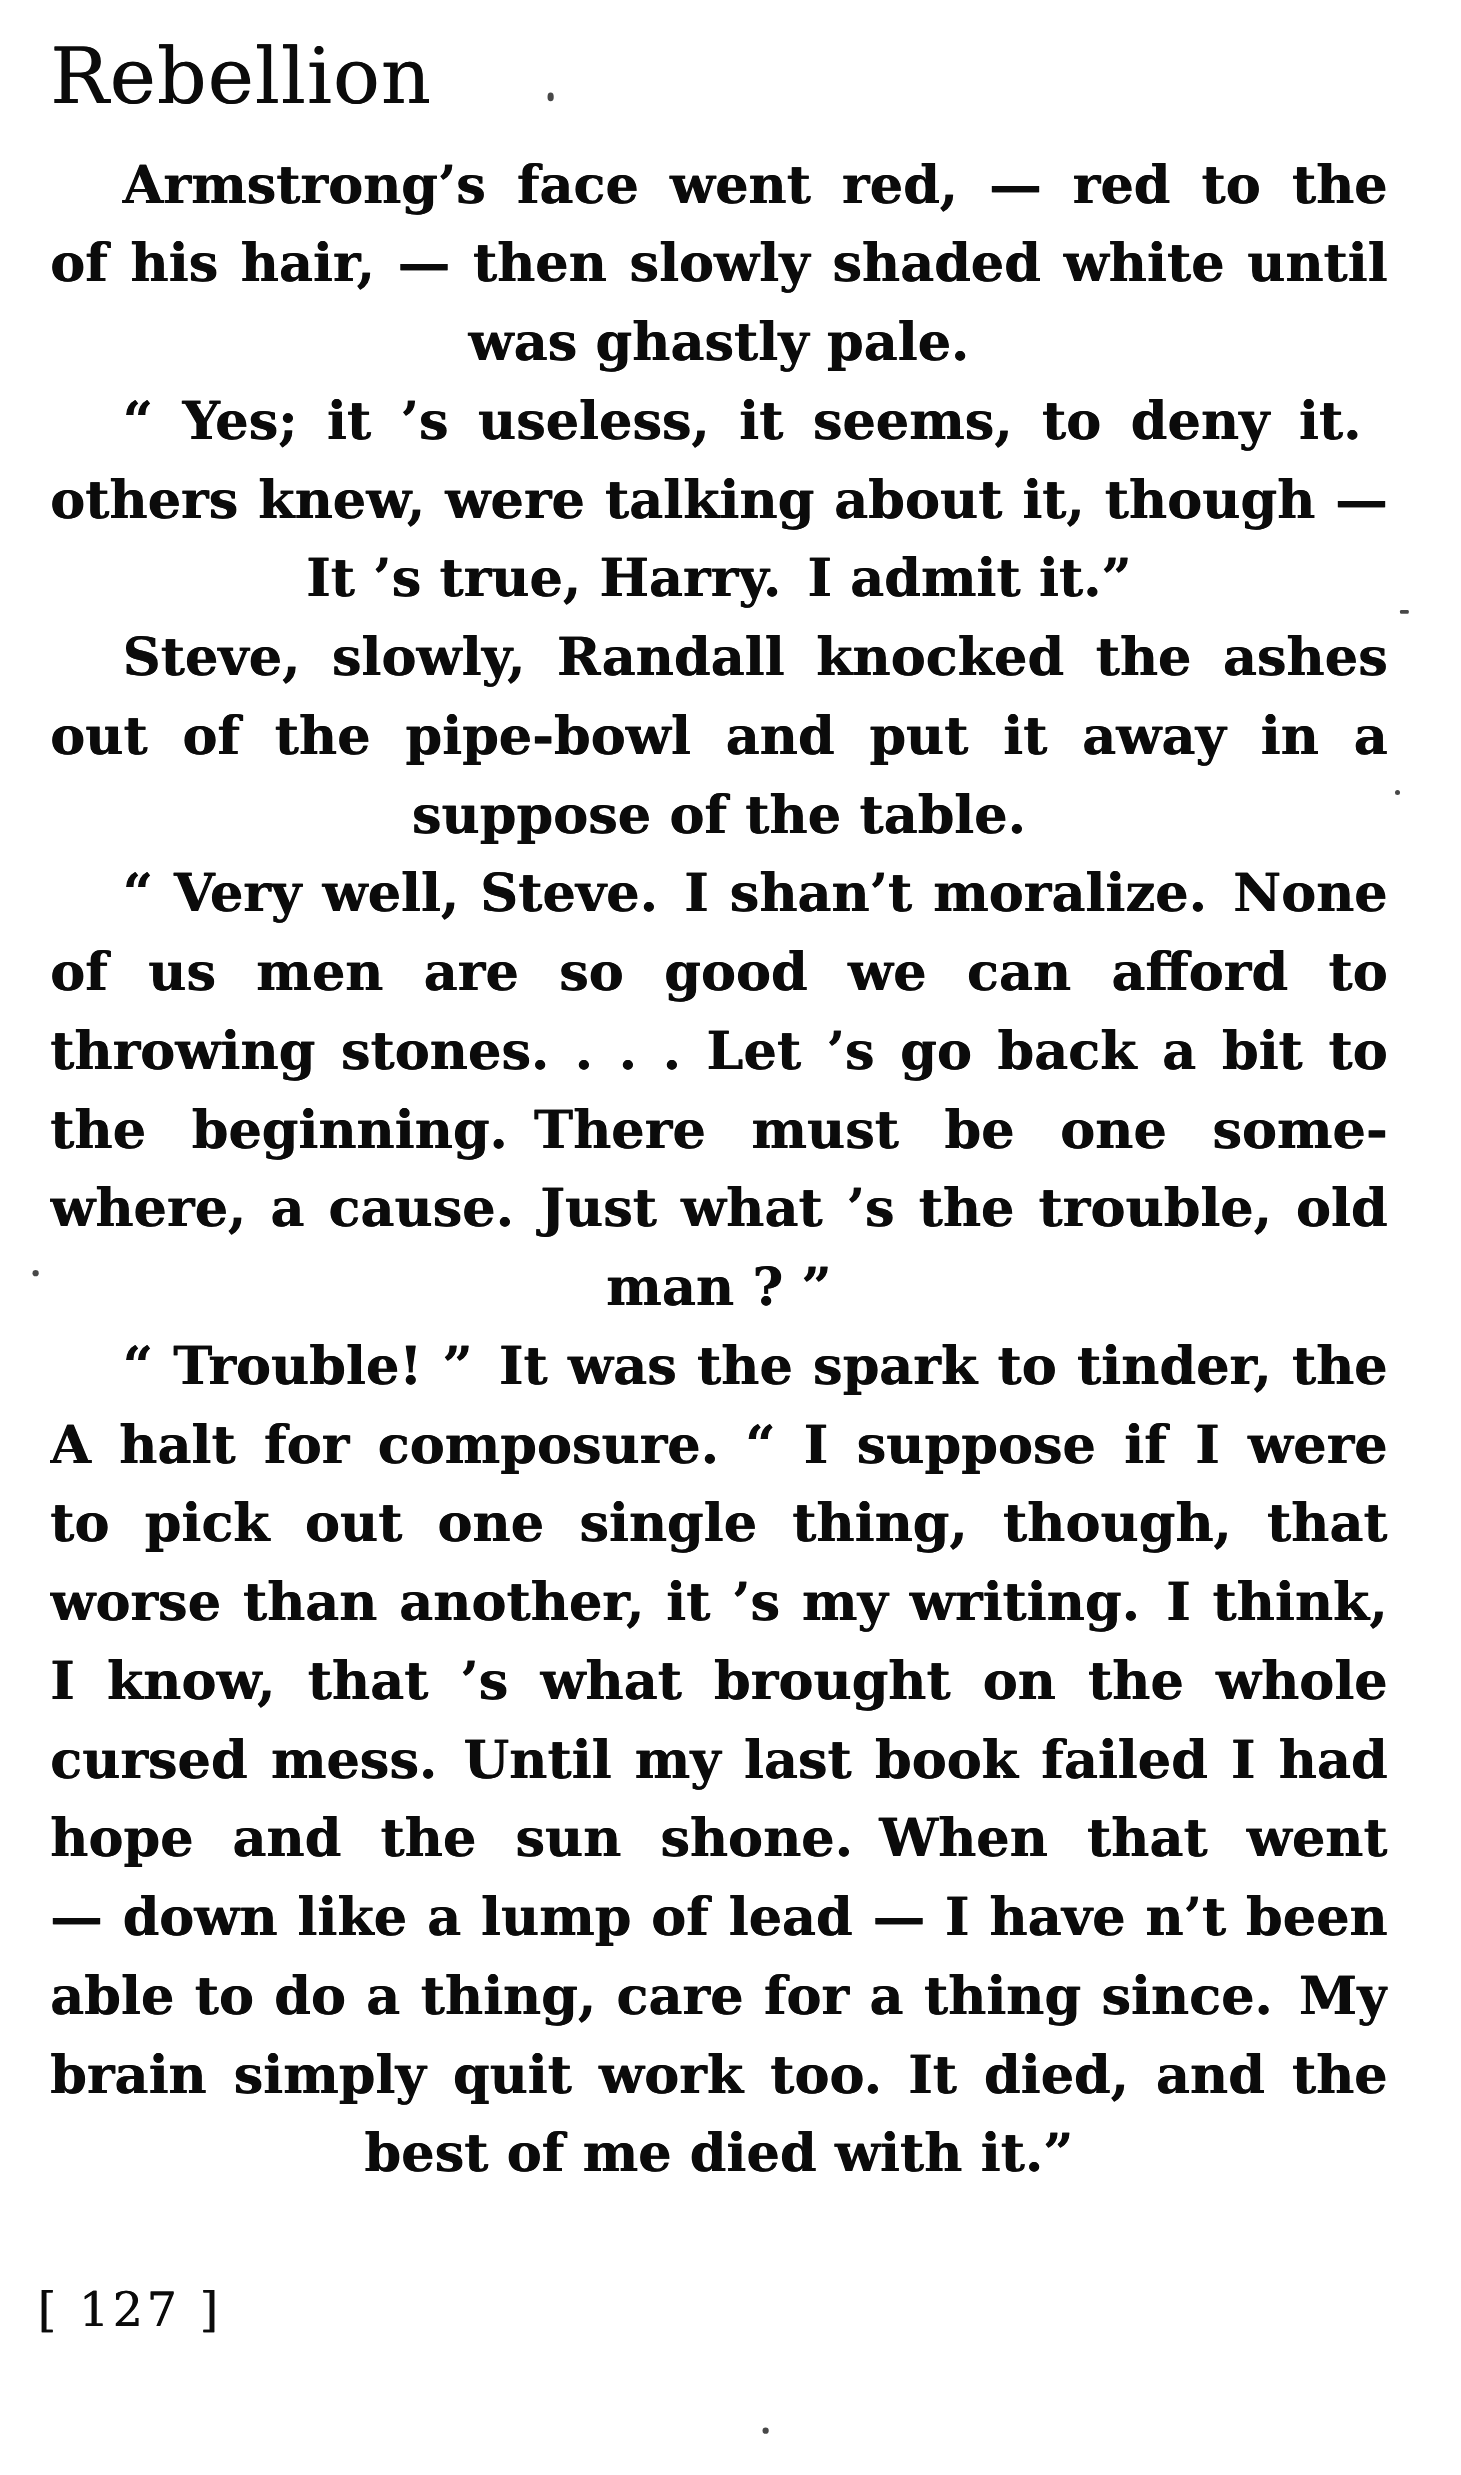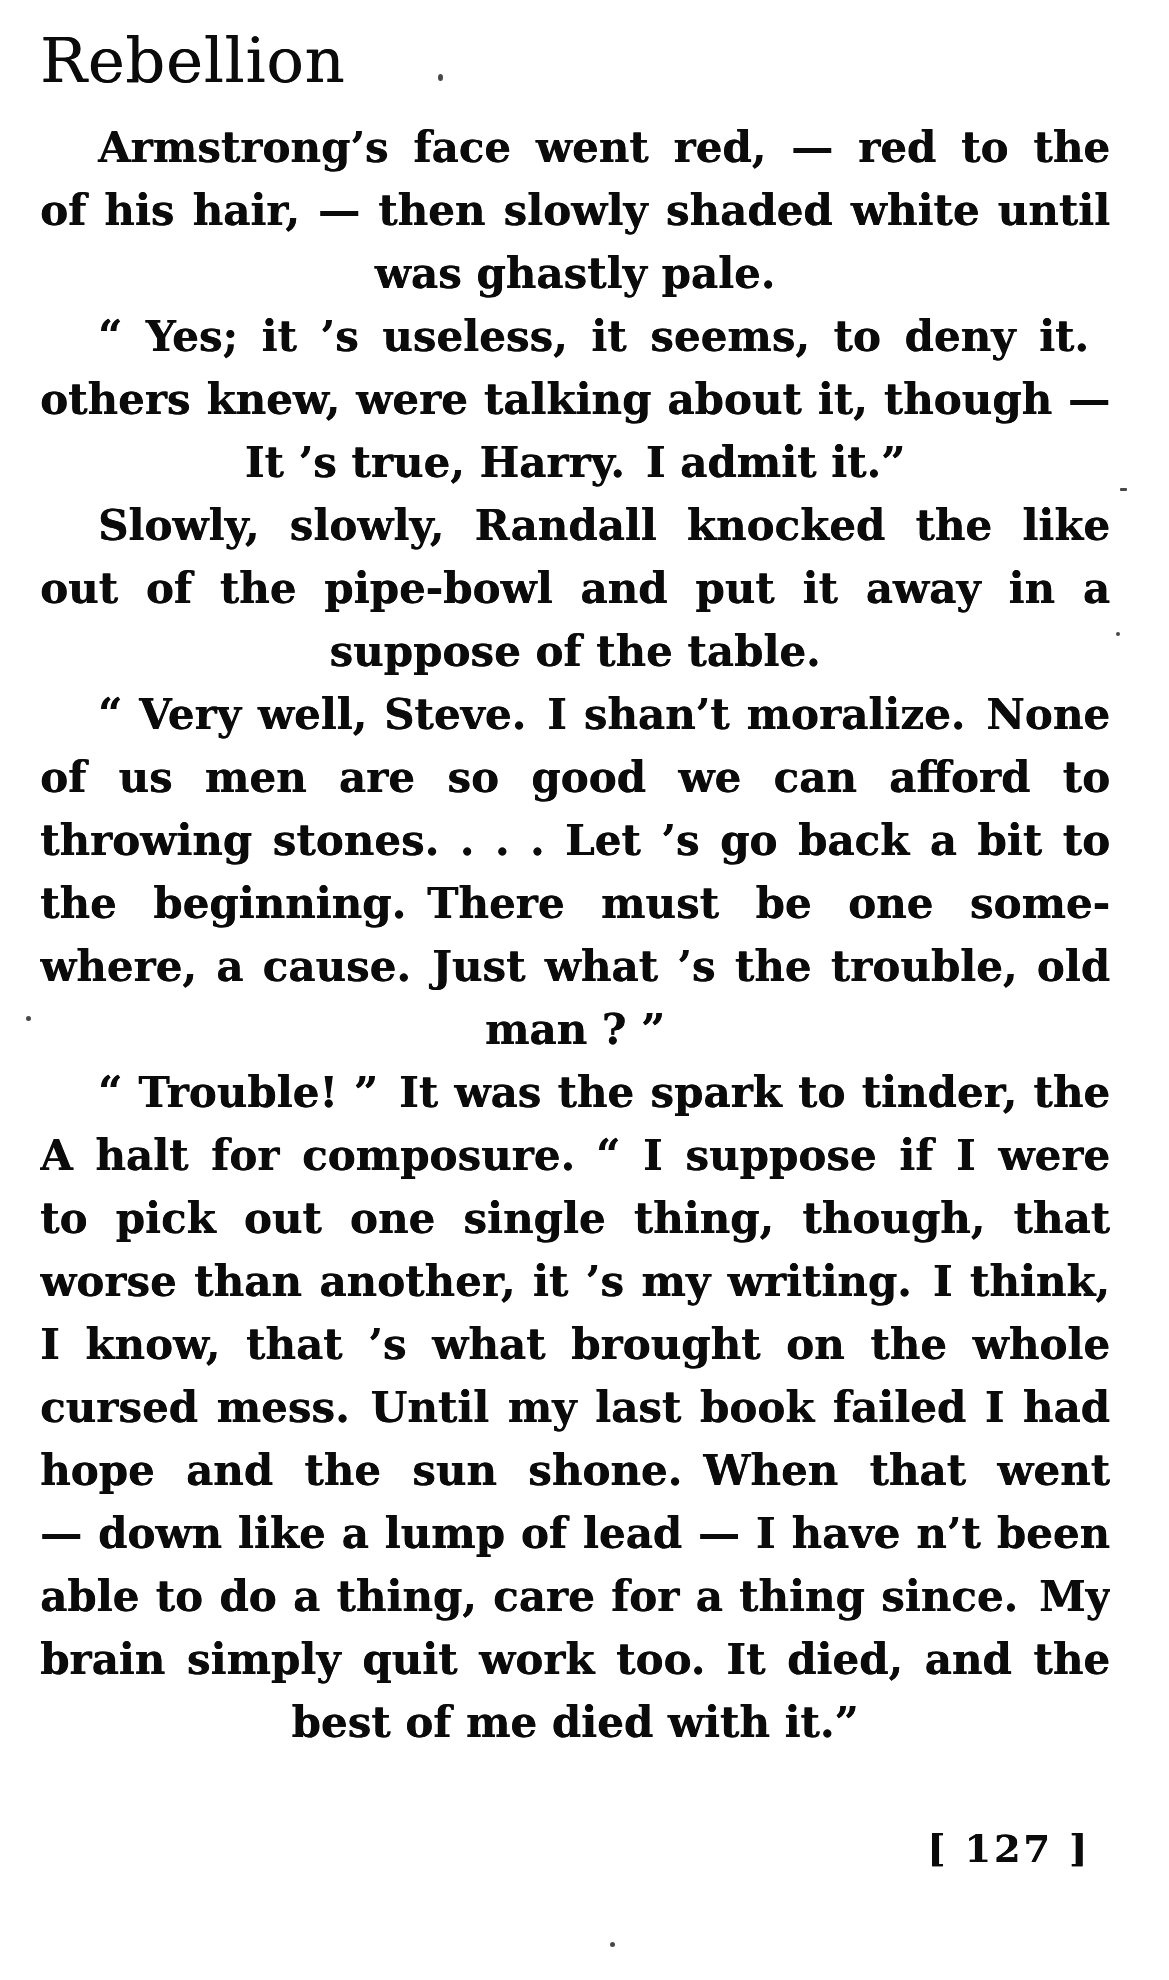--- a/index.html
+++ b/index.html
@@ -34,23 +34,23 @@
     text-align: justify;
     text-shadow: 0.4px 0 0 currentColor;
   }
   .line::after { content: ""; display: inline-block; width: 100%; height: 0; }
   .line.last { text-align: center; }
   .line.last::after { content: none; }
   .line.indent { text-indent: 58px; }
   .footer {
     position: absolute;
     top: 1826px; left: 30px; width: 1060px;
-    text-align: right;
+    text-align: left;
     font-size: 38px;
-    font-weight: bold;
+    font-weight: normal;
     letter-spacing: 3px;
     text-shadow: 0.4px 0 0 currentColor;
   }
   .speck {
     position: absolute;
     background: var(--ink, #0b0b0b);
     border-radius: 50%;
     opacity: 0.75;
   }
   .speck.s1 { left: 438px; top: 74px;  width: 5px; height: 7px; }
@@ -65,21 +65,21 @@
 <div class="page">
   <h1 class="title">Rebellion</h1>
 
   <div class="text-block" id="text-block">
       <div class="line indent">Armstrong’s face went red, — red to the roots</div>
       <div class="line">of his hair, — then slowly shaded white until it</div>
       <div class="line last">was ghastly pale.</div>
       <div class="line indent">“ Yes; it ’s useless, it seems, to deny it. That</div>
       <div class="line">others knew, were talking about it, though —</div>
       <div class="line last">It ’s true, Harry. I admit it.”</div>
-      <div class="line indent">Slowly, slowly, Randall knocked the like</div>
+      <div class="line indent">Steve, slowly, Randall knocked the ashes</div>
       <div class="line">out of the pipe-bowl and put it away in a</div>
       <div class="line last">suppose of the table.</div>
       <div class="line indent">“ Very well, Steve. I shan’t moralize. None</div>
       <div class="line">of us men are so good we can afford to shaded</div>
       <div class="line">throwing stones. . . . Let ’s go back a bit to</div>
       <div class="line">the beginning. There must be one some-</div>
       <div class="line">where, a cause. Just what ’s the trouble, old</div>
       <div class="line last">man ? ”</div>
       <div class="line indent">“ Trouble! ” It was the spark to tinder, the</div>
       <div class="line">A halt for composure. “ I suppose if I were</div>

